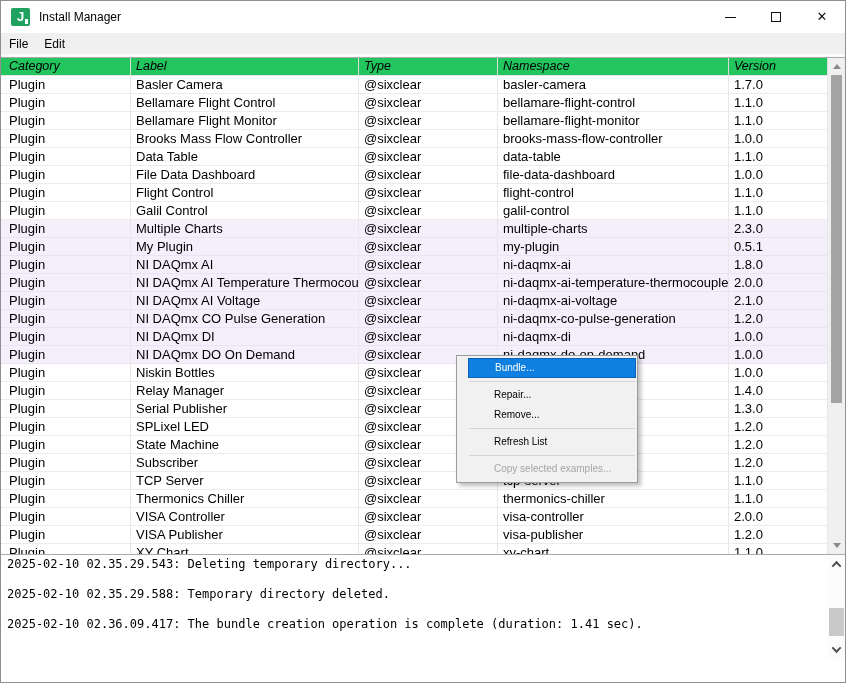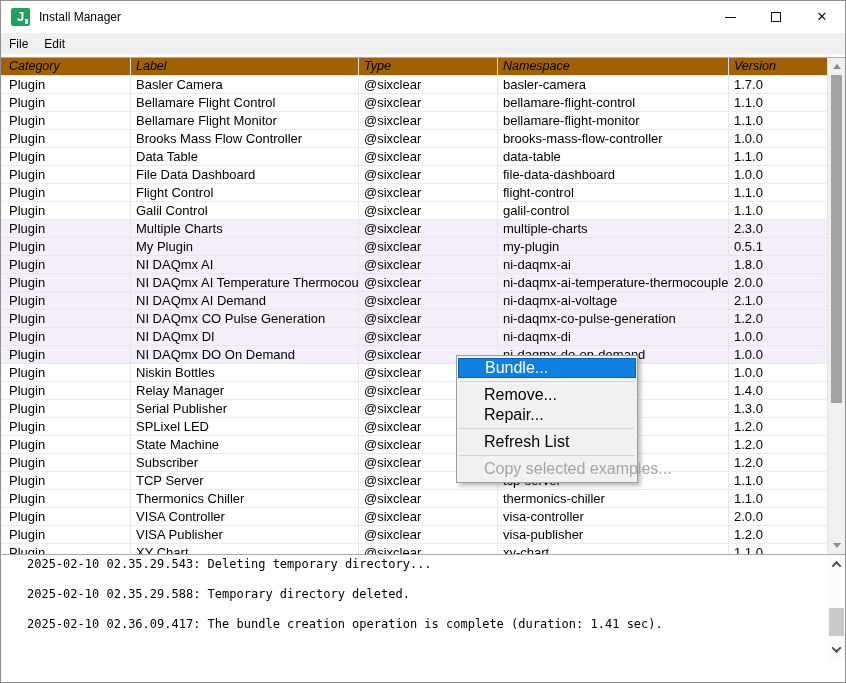--- a/index.html
+++ b/index.html
@@ -18,47 +18,47 @@
   .glyph-close { font-size:13px; color:#111; line-height:10px; }
 
   
   .menubar { height:21px; background:#f0f0f0; display:flex; align-items:center; font-size:12px; flex:0 0 auto; }
   .menu-bar-item { padding:12px 8px; height:100%; display:flex; align-items:center; color:#000; }
   .mb-gap { height:3px; background:#fbfbfb; flex:0 0 auto; }
 
   
   .table-wrap { flex:0 0 auto; height:497px; display:flex; border-top:1px solid #ababab; }
   .table-main { width:827px; overflow:hidden; }
-  .thead { height:18px; background:#a16207; display:grid; grid-template-columns:130px 228px 139px 231px 99px; font-style:italic; font-size:12.5px; border-bottom:1px solid #e3e3e3; }
+  .thead { height:18px; background:#22c55e; display:grid; grid-template-columns:130px 228px 139px 231px 99px; font-style:italic; font-size:12.5px; border-bottom:1px solid #e3e3e3; }
   .thead > div { padding:1px 0 0 8px; border-right:1px solid #dcdcdc; white-space:nowrap; overflow:hidden; }
   .thead > div:nth-child(n+2) { padding-left:5px; }
   .tbody { height:478px; overflow:hidden; position:relative; }
   .trow { height:18px; display:grid; grid-template-columns:130px 228px 139px 231px 99px; font-size:13px; border-bottom:1px solid #ececec; background:#fff; }
   .trow.selected { background:#f4effb; border-bottom-color:#eae3f4; }
   .trow > div { padding:1px 0 0 8px; border-right:1px solid #e7e7e7; white-space:nowrap; overflow:hidden; color:#000; }
   .trow > div:nth-child(n+2) { padding-left:5px; }
 
   
   .vscroll { width:17px; background:#f0f0f0; position:relative; flex:0 0 auto; }
   .sb-arrow { position:absolute; left:0; width:17px; height:17px; display:flex; align-items:center; justify-content:center; }
   .tri-up { width:0; height:0; border-left:4px solid transparent; border-right:4px solid transparent; border-bottom:5px solid #8a8a8a; }
   .tri-down { width:0; height:0; border-left:4px solid transparent; border-right:4px solid transparent; border-top:5px solid #8a8a8a; }
   .sb-thumb { position:absolute; left:3px; width:11px; background:#a3a3a3; }
 
   
-  .context-menu { position:absolute; left:455px; top:354px; width:182px; background:#f1f1f1; border:1px solid #9c9c9c; box-shadow:3px 3px 4px rgba(0,0,0,0.25); padding:2px 1px 3px 1px; font-size:16px; z-index:50; }
+  .context-menu { position:absolute; left:455px; top:354px; width:182px; background:#f1f1f1; border:1px solid #9c9c9c; box-shadow:3px 3px 4px rgba(0,0,0,0.25); padding:2px 1px 3px 11px; font-size:10px; z-index:50; }
   .menu-item { height:20px; line-height:20px; padding-left:26px; color:#000; white-space:nowrap; }
   .menu-item.highlighted { background:#1080e0; border:1px solid #0a62b9; color:#fff; line-height:18px; }
   .menu-item.disabled { color:#a5a5a5; }
   .menu-sep { height:1px; background:#d4d4d4; margin:3px 1px; }
 
   
   .log-wrap { flex:0 0 auto; height:105px; border-top:1px solid #ababab; display:flex; background:#fff; }
   .log-text { width:827px; overflow:hidden; font-family:"DejaVu Sans Mono","Liberation Mono",monospace; font-size:12px; color:#000; padding-left:6px; }
-  .log-line { line-height:30px; height:30px; white-space:nowrap;margin-left:20px; }
+  .log-line { line-height:30px; height:30px; white-space:nowrap; }
   .log-text .log-line:first-child { margin-top:-6px; }
   .log-scroll { width:17px; background:#fcfcfc; position:relative; flex:0 0 auto; }
   .chev { width:7px; height:7px; border-left:2px solid #4d4d4d; border-top:2px solid #4d4d4d; }
   .chev.up { transform:rotate(45deg) translate(1px,1px); }
   .chev.down { transform:rotate(225deg) translate(1px,1px); }
   .log-thumb { position:absolute; left:1px; width:15px; height:28px; top:53px; background:#c9c9c9; }
 
   
   .statusbar { flex:1 1 auto; background:#5a00b8; position:relative; color:#fff; font-size:12.5px; }
   .statusbar span { position:absolute; top:50%; transform:translateY(-50%); white-space:nowrap; }
@@ -185,21 +185,21 @@
           </div>
           <div class="trow selected">
             <div>Plugin</div>
             <div>NI DAQmx AI Temperature Thermocouple</div>
             <div>@sixclear</div>
             <div>ni-daqmx-ai-temperature-thermocouple</div>
             <div>2.0.0</div>
           </div>
           <div class="trow selected">
             <div>Plugin</div>
-            <div>NI DAQmx AI Demand</div>
+            <div>NI DAQmx AI Voltage</div>
             <div>@sixclear</div>
             <div>ni-daqmx-ai-voltage</div>
             <div>2.1.0</div>
           </div>
           <div class="trow selected">
             <div>Plugin</div>
             <div>NI DAQmx CO Pulse Generation</div>
             <div>@sixclear</div>
             <div>ni-daqmx-co-pulse-generation</div>
             <div>1.2.0</div>
@@ -322,21 +322,21 @@
       <div class="sb-arrow" style="bottom:1px;">
           <div class="chev down"></div>
         </div>
     </div>
   </div>
 
 
   <div class="context-menu">
       <div class="menu-item highlighted">Bundle...</div>
       <div class="menu-sep"></div>
+      <div class="menu-item">Repair...</div>
       <div class="menu-item">Remove...</div>
-      <div class="menu-item">Repair...</div>
       <div class="menu-sep"></div>
       <div class="menu-item">Refresh List</div>
       <div class="menu-sep"></div>
       <div class="menu-item disabled">Copy selected examples...</div>
     </div>
 
 </div>
 
 </body></html>

